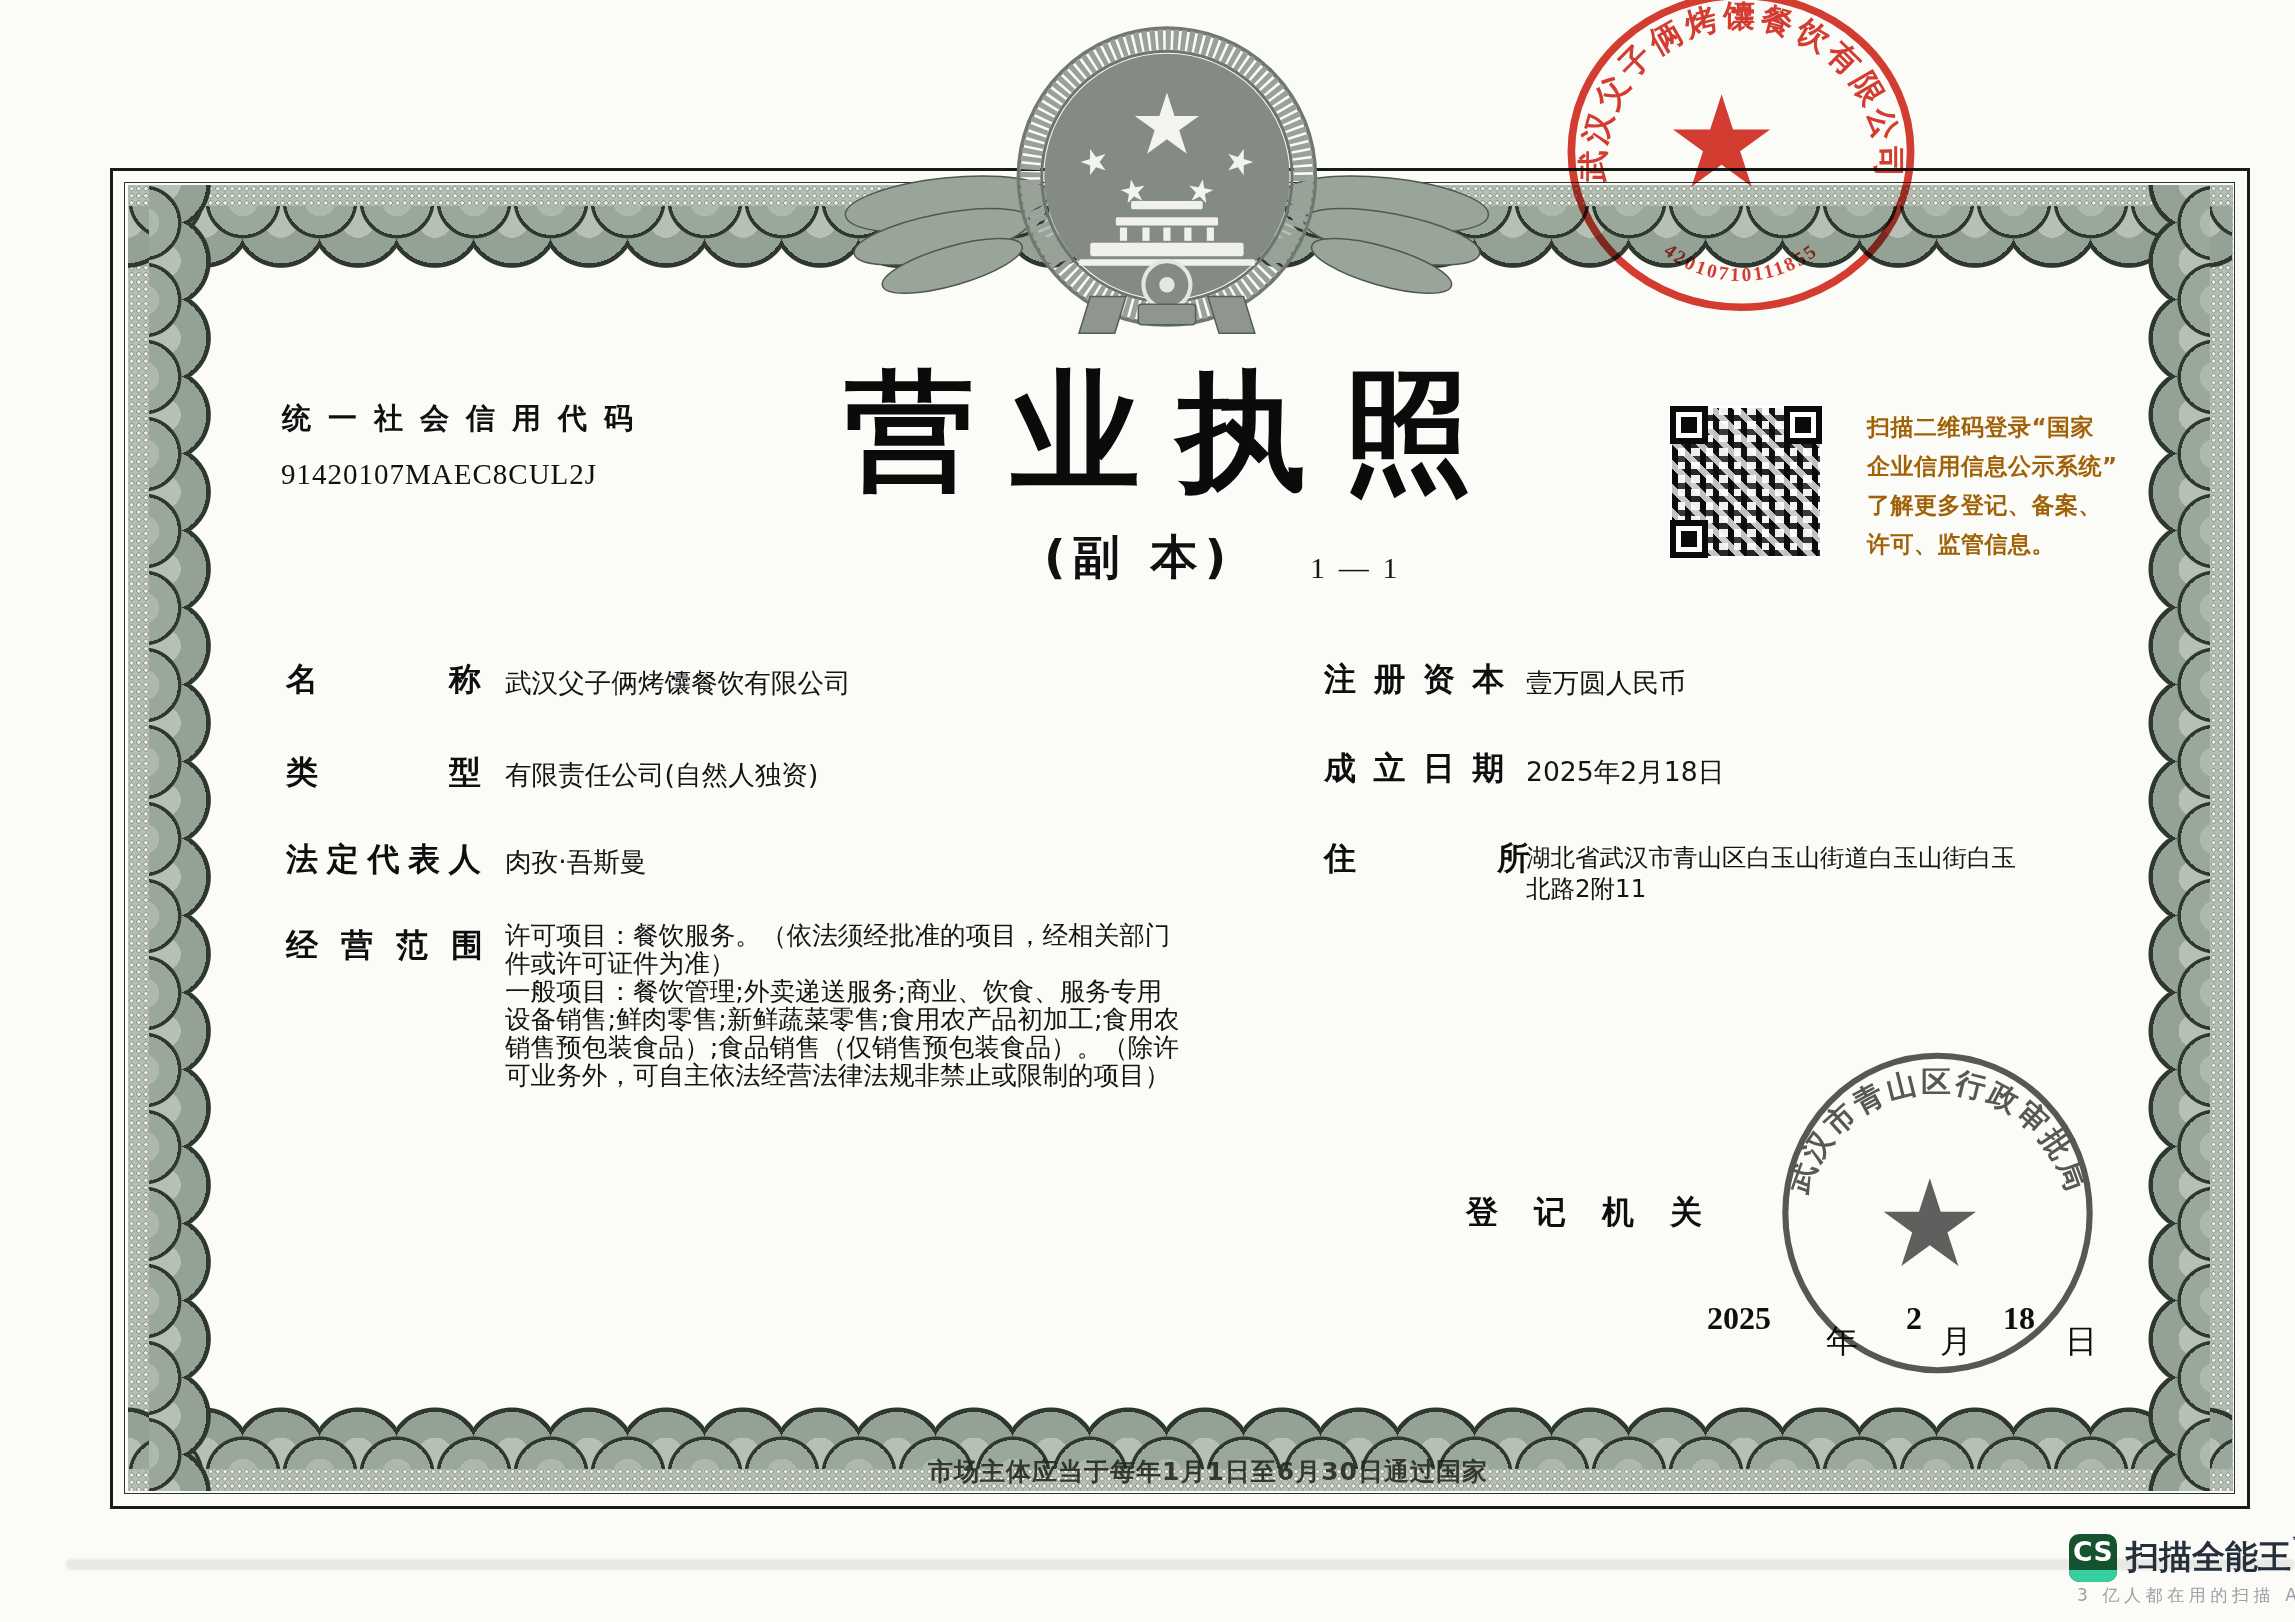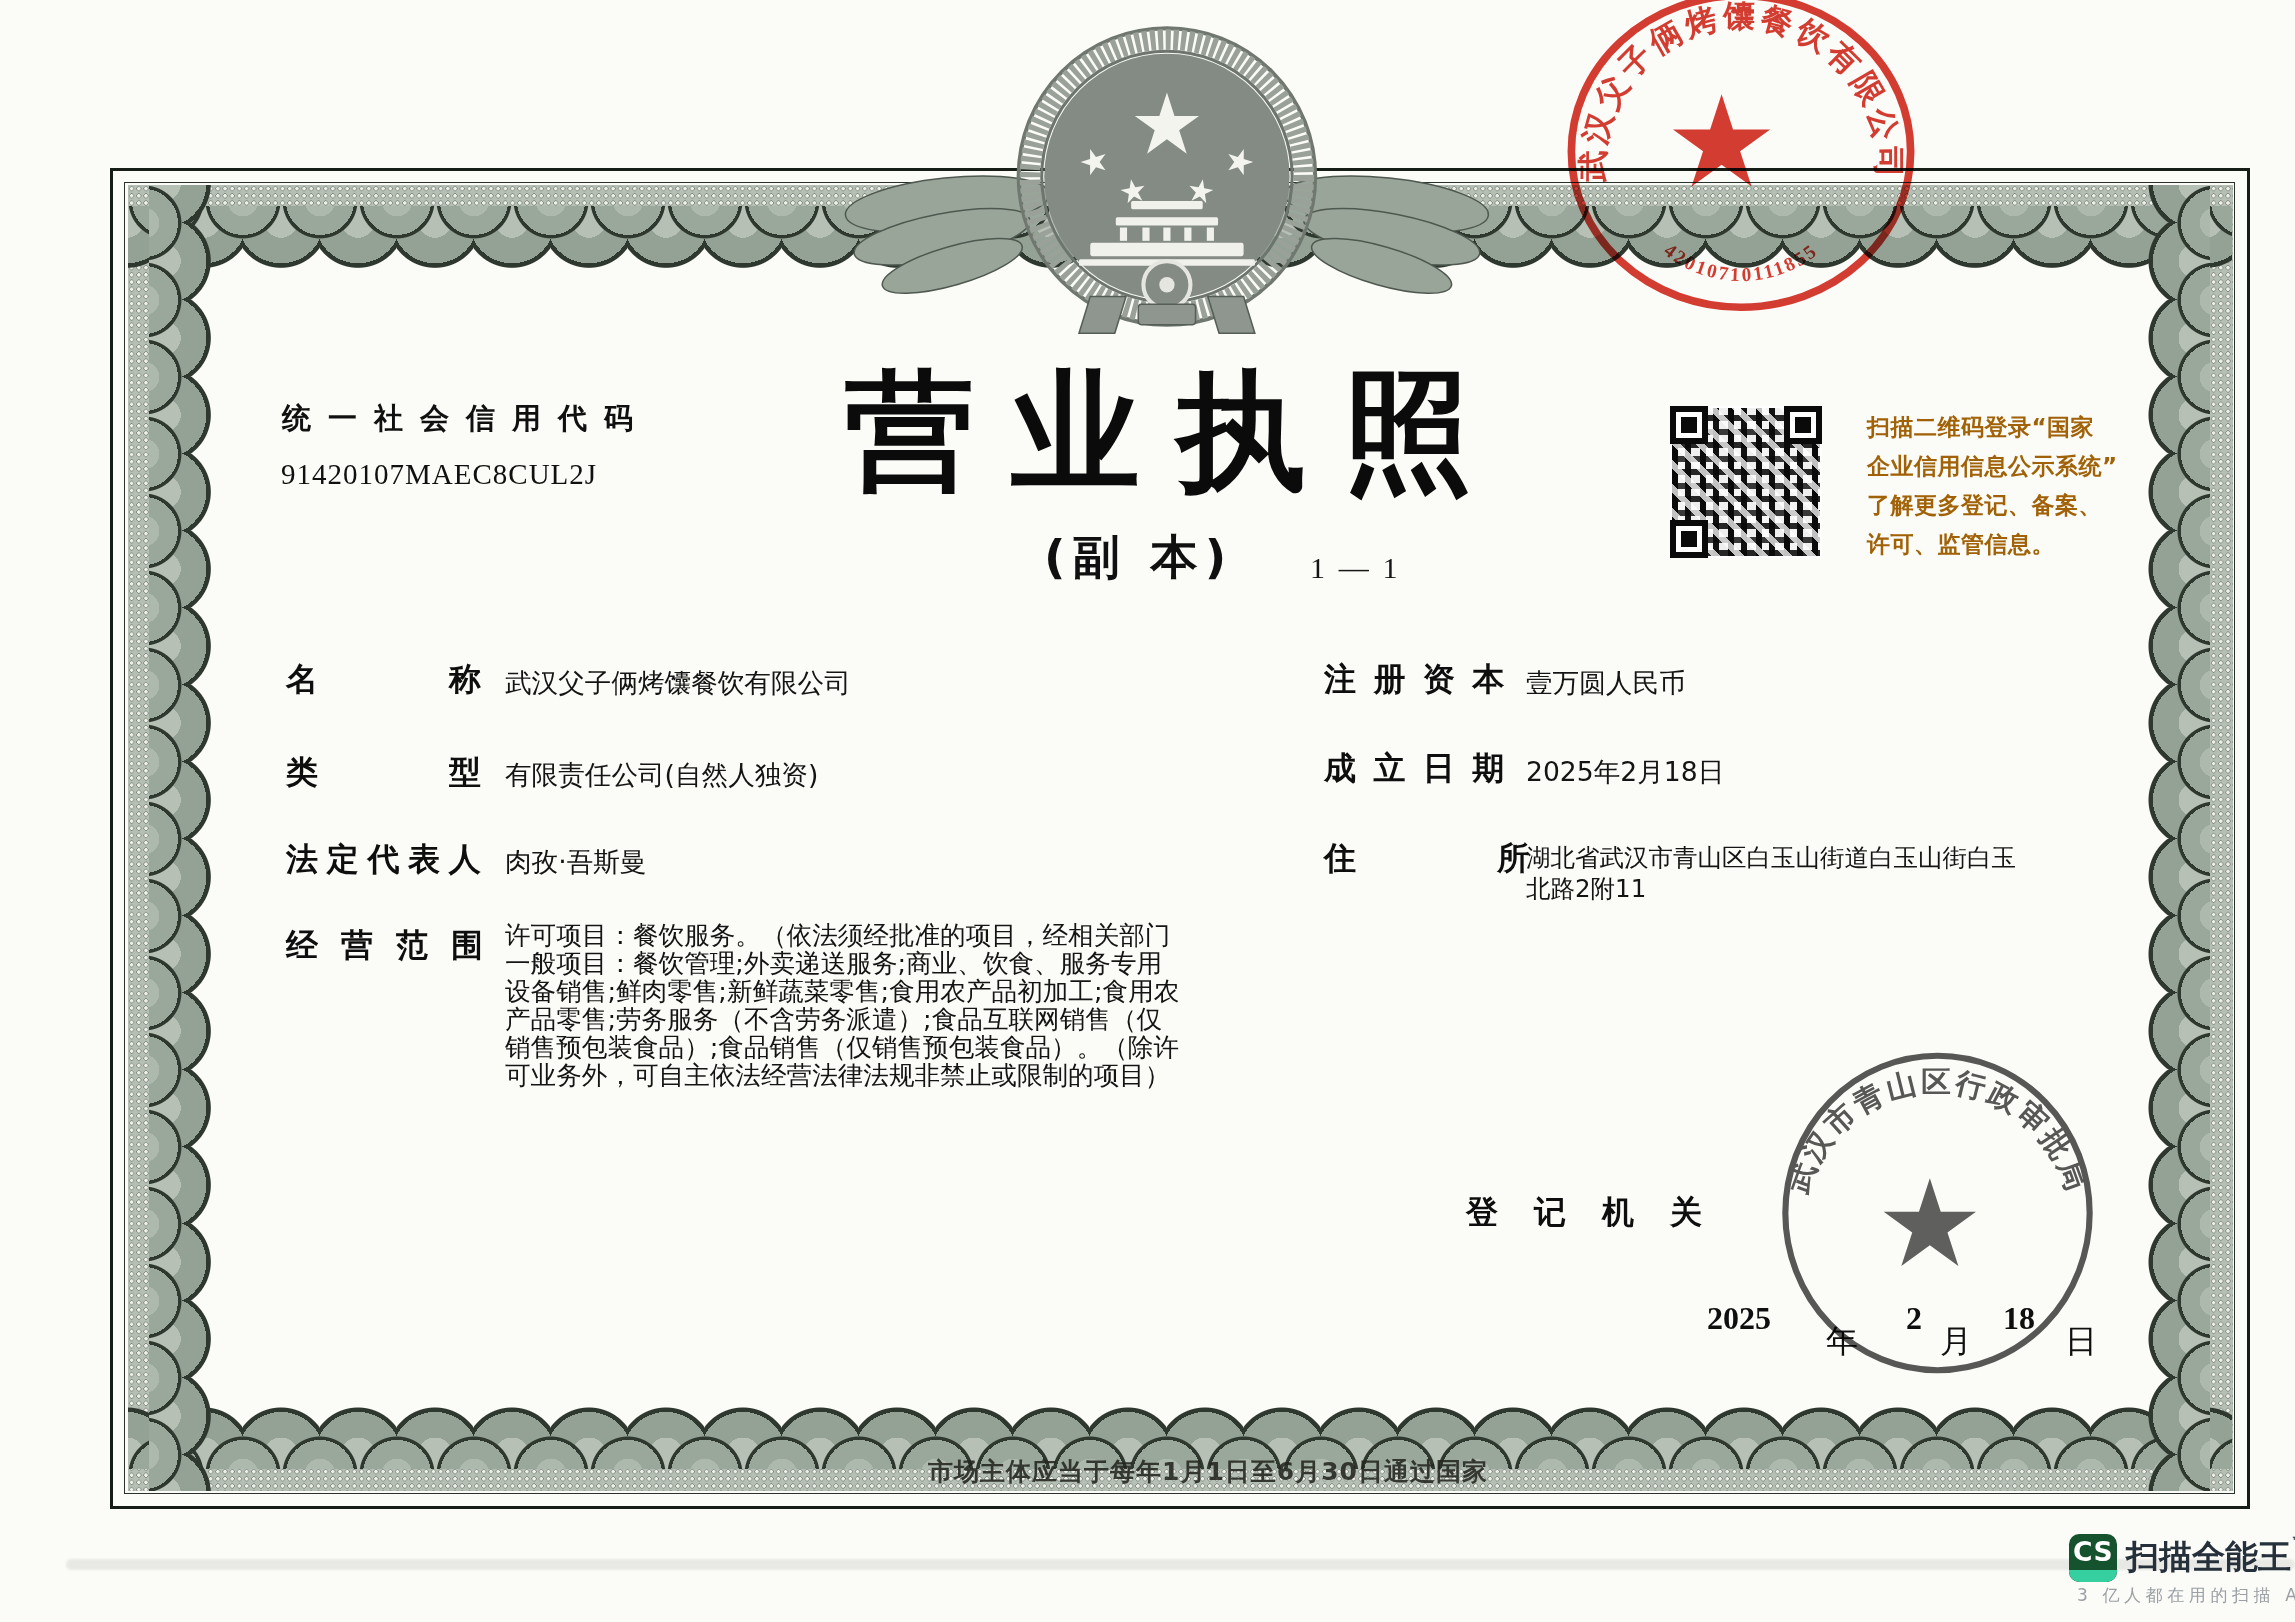--- a/index.html
+++ b/index.html
@@ -210,23 +210,23 @@
 
 <div class="abs flabel ls-name" style="left:286px;top:751px;">类型</div>
 <div class="abs fvalue" style="left:505px;top:757px;">有限责任公司(自然人独资)</div>
 
 <div class="abs flabel ls-5" style="left:286px;top:838px;text-align:right;">法定代表人</div>
 <div class="abs fvalue" style="left:505px;top:844px;">肉孜·吾斯曼</div>
 
 <div class="abs flabel ls-4" style="left:286px;top:924px;">经营范围</div>
 <div class="abs scope-block">
   <div>许可项目：餐饮服务。（依法须经批准的项目，经相关部门</div>
+  <div>件或许可证件为准）</div>
   <div>一般项目：餐饮管理;外卖递送服务;商业、饮食、服务专用</div>
   <div>设备销售;鲜肉零售;新鲜蔬菜零售;食用农产品初加工;食用农</div>
-  <div>产品零售;劳务服务（不含劳务派遣）;食品互联网销售（仅</div>
   <div>销售预包装食品）;食品销售（仅销售预包装食品）。（除许</div>
   <div>可业务外，可自主依法经营法律法规非禁止或限制的项目）</div>
 </div>
 
 <div class="abs flabel ls-right4" style="left:1324px;top:658px;">注册资本</div>
 <div class="abs fvalue" style="left:1526px;top:665px;">壹万圆人民币</div>
 
 <div class="abs flabel ls-right4" style="left:1324px;top:747px;">成立日期</div>
 <div class="abs fvalue" style="left:1526px;top:754px;">2025年2月18日</div>
 

